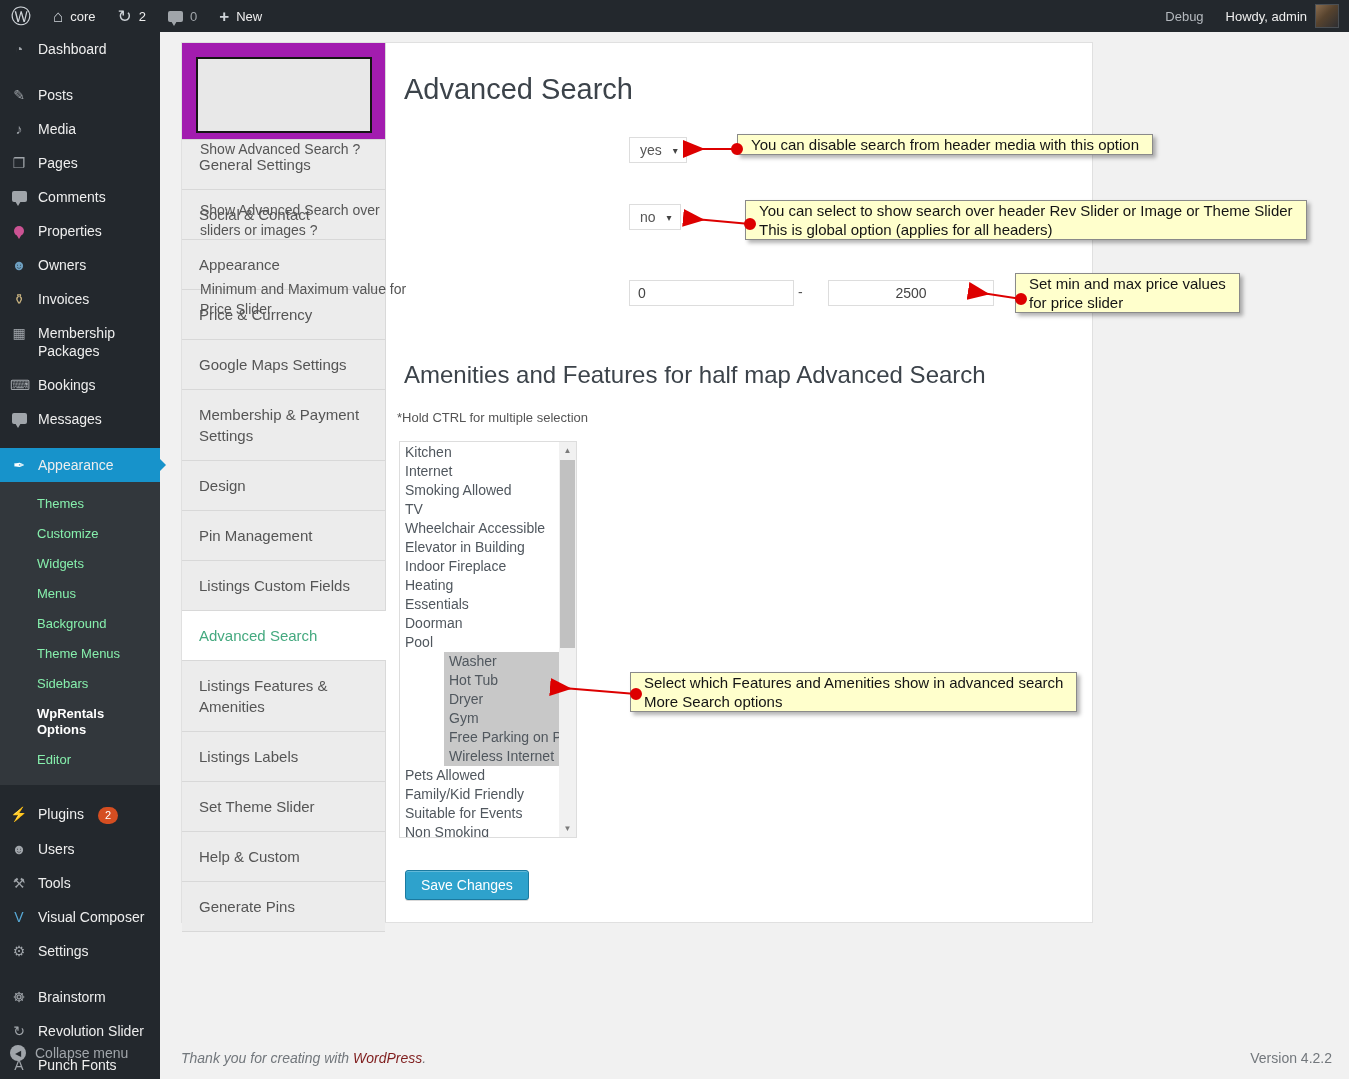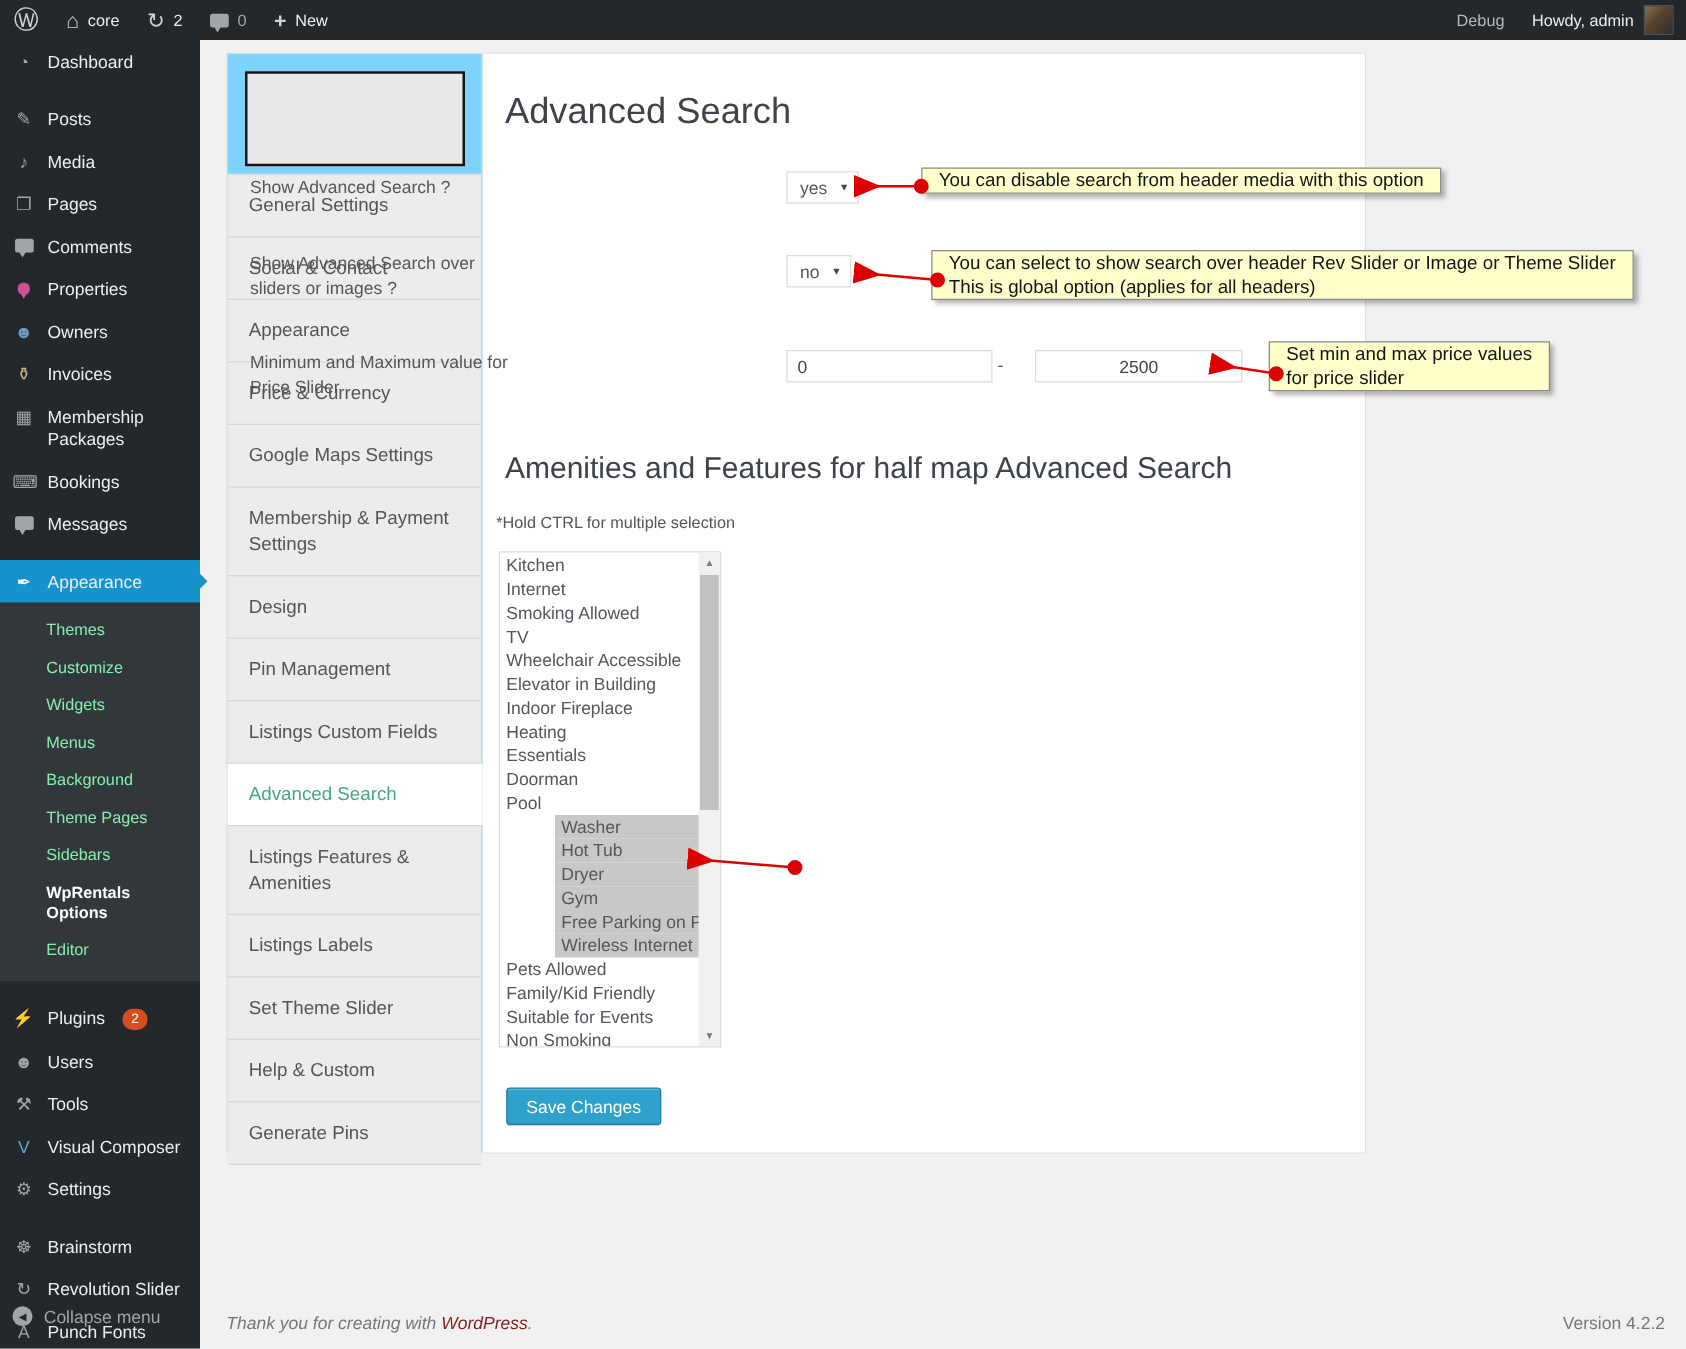--- a/index.html
+++ b/index.html
@@ -41,21 +41,21 @@
   .pin::after { content:""; position:absolute; top:8px; left:2px;
     border-left:3px solid transparent; border-right:3px solid transparent; border-top:5px solid; }
   #collapse-row { position:absolute; left:0; bottom:10px; width:160px; display:flex; gap:9px;
     align-items:center; padding:8px 10px; color:#a0a5aa; cursor:pointer; font-size:14px; }
   .collapse-ico { width:16px; height:16px; border-radius:50%; background:#a0a5aa; color:#23282d;
     font-size:8px; display:flex; align-items:center; justify-content:center; }
 
   
   #panel { position:absolute; left:181px; top:42px; width:912px; height:881px; background:#fff;
     border:1px solid #e0e0e0; z-index:1; }
-  #tabcol { position:absolute; left:0; top:0; bottom:0; width:204px; background:#7dd3fc;
+  #tabcol { position:absolute; left:0; top:0; bottom:0; width:204px; background:#a21caf;
     border-right:1px solid #d9d9d9; }
   #logo-box { margin:14px 12px 6px 14px; width:176px; height:76px; background:#e8e8e8; border:2px solid #141414; }
   .tab { padding:14px 17px; background:#ececec; border-bottom:1px solid #d8d8d8; color:#555;
     font-size:15px; line-height:21px; cursor:pointer; }
   .tab:first-child { border-top:1px solid #d8d8d8; }
   .tab.active { background:#fff; color:#44a97f; margin-right:-1px; }
 
   .abs { position:absolute; }
   #page-title { left:222px; top:30px; font-size:29px; font-weight:400; color:#3c434a; }
   .row-label { left:18px; width:218px; font-size:14px; color:#555; line-height:20px; }
@@ -180,21 +180,21 @@
         <div class="sb-item active">
           <span class="sb-ico">✒</span>
           <span class="sb-label">Appearance</span>
         </div>
         <div class="sb-sub">
           <div class="sb-sub-item">Themes</div>
           <div class="sb-sub-item">Customize</div>
           <div class="sb-sub-item">Widgets</div>
           <div class="sb-sub-item">Menus</div>
           <div class="sb-sub-item">Background</div>
-          <div class="sb-sub-item">Theme Pages</div>
+          <div class="sb-sub-item">Theme Menus</div>
           <div class="sb-sub-item">Sidebars</div>
           <div class="sb-sub-item current">WpRentals Options</div>
           <div class="sb-sub-item">Editor</div>
         </div>
         <div class="sb-gap"></div>
         <div class="sb-item">
           <span class="sb-ico">⚡</span>
           <span class="sb-label">Plugins</span>
           <span class="sb-badge">2</span>
         </div>
@@ -312,20 +312,21 @@
         <div class="sc-btn" id="sc-down">▼</div>
       </div>
     </div>
 
     <button class="abs" id="save-btn">Save Changes</button>
   </div>
 
   <div class="tip" style="left:737px; top:134px">You can disable search from header media with this option</div>
   <div class="tip" style="left:745px; top:200px">You can select to show search over header Rev Slider or Image or Theme Slider<br>This is global option (applies for all headers)</div>
   <div class="tip" style="left:1015px; top:273px">Set min and max price values<br>for price slider</div>
+  <div class="tip" style="left:630px; top:672px">Select which Features and Amenities show in advanced search<br>More Search options</div>
 
   <svg id="arrow-layer">
     <defs>
       <marker id="ah" markerUnits="userSpaceOnUse" markerWidth="22" markerHeight="18" refX="21" refY="9" orient="auto">
         <path d="M0,0 L22,9 L0,18 z" fill="#dd0000" transform="rotate(180 11 9)"></path>
       </marker>
     </defs>
     <g stroke="#dd0000" stroke-width="2" fill="#dd0000">
       <line x1="736" y1="149" x2="684" y2="149" marker-end="url(#ah)"></line>
         <circle cx="737" cy="149" r="5"></circle>

